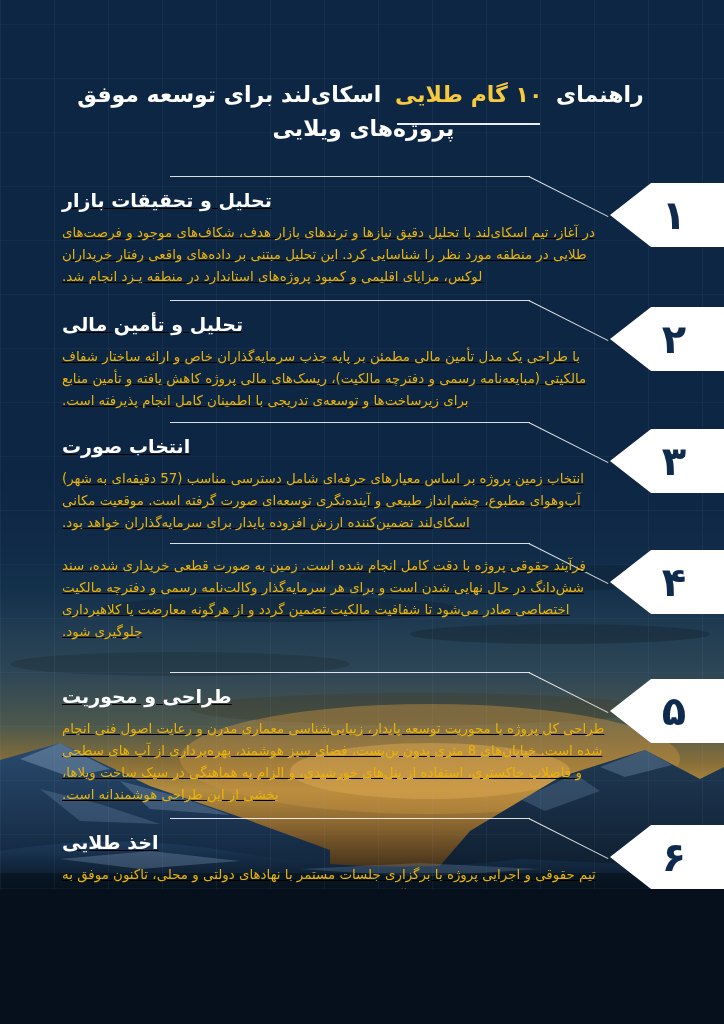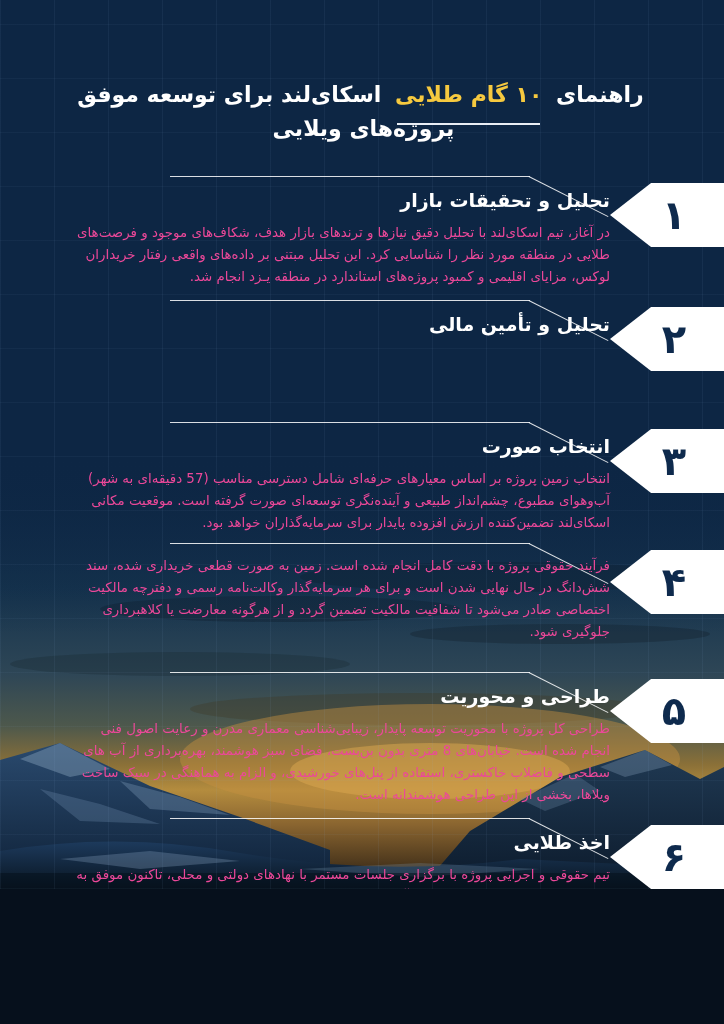--- a/index.html
+++ b/index.html
@@ -38,23 +38,23 @@
   .rule-d{
     position:absolute;top:0;left:529px;width:89px;height:1px;background:rgba(255,255,255,0.85);
     transform:rotate(26.8deg);transform-origin:left top;
   }
   .badge{
     position:absolute;top:7px;right:0;width:114px;height:64px;background:#ffffff;
     clip-path:polygon(100% 0%, 36% 0%, 0% 50%, 36% 100%, 100% 100%);
     display:flex;align-items:center;justify-content:center;padding-left:14px;box-sizing:border-box;
   }
   .badge .num{color:#0e2a4d;font-size:40px;font-weight:800;line-height:1;}
-  .txt{position:absolute;top:12px;right:114px;left:70px;text-align:right;}
+  .txt{position:absolute;top:12px;right:114px;left:62px;text-align:left;text-decoration:underline;}
   .txt h2{margin:0 0 9px 0;color:#ffffff;font-size:19px;font-weight:700;line-height:1.3;}
-  .txt p{margin:0;color:#ec4899;font-size:13.4px;font-weight:400;line-height:1.64;}
+  .txt p{margin:0;color:#eab308;font-size:13.4px;font-weight:400;line-height:1.64;}
 
   #s1{top:176px}#s2{top:300px}#s3{top:422px}#s4{top:543px}#s5{top:672px}#s6{top:818px}
 
   
   .logo-wrap{position:absolute;top:936px;left:0;right:0;text-align:center;}
   .logo-row{
     display:inline-flex;align-items:center;gap:15px;
     color:#14b8a6;font-size:45px;font-weight:300;letter-spacing:5px;line-height:1;
   }
   .logo-row .pin{margin:0 2px;display:block;}
@@ -150,20 +150,21 @@
     </section>
 
     <section class="step" id="s2">
       <div class="rule-h"></div>
       <div class="rule-d"></div>
       <div class="badge">
         <span class="num">۲</span>
       </div>
       <div class="txt" dir="rtl">
         <h2>تحلیل و تأمین مالی</h2>
+        <p>با طراحی یک مدل تأمین مالی مطمئن بر پایه جذب سرمایه‌گذاران خاص و ارائه ساختار شفاف مالکیتی (مبایعه‌نامه رسمی و دفترچه مالکیت)، ریسک‌های مالی پروژه کاهش یافته و تأمین منابع برای زیرساخت‌ها و توسعه‌ی تدریجی با اطمینان کامل انجام پذیرفته است.</p>
       </div>
     </section>
 
     <section class="step" id="s3">
       <div class="rule-h"></div>
       <div class="rule-d"></div>
       <div class="badge">
         <span class="num">۳</span>
       </div>
       <div class="txt" dir="rtl">

